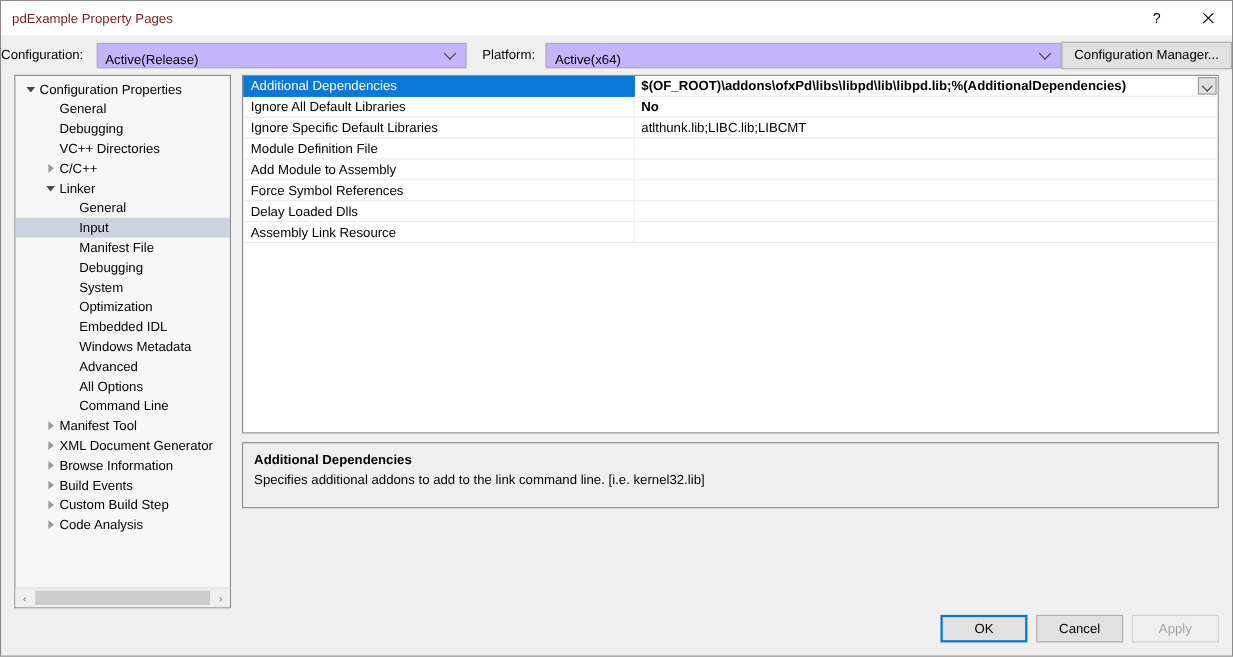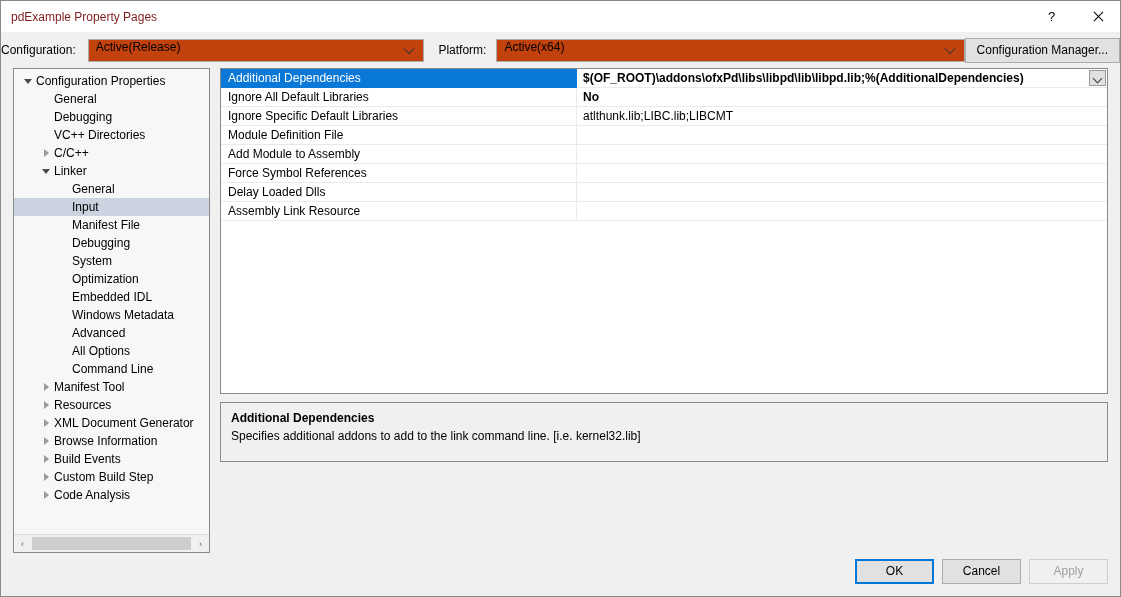--- a/index.html
+++ b/index.html
@@ -84,25 +84,25 @@
     background: #f0f0f0;
   }
   .field-label {
     font-size: 12px;
     color: #000;
     white-space: nowrap;
   }
   .combo {
     position: relative;
     height: 23px;
-    background: #c2410c;
+    background: #c4b5fd;
     border: 1px solid #acacac;
     box-sizing: border-box;
     display: flex;
-    align-items: flex-start;
+    align-items: flex-end;
     font-size: 12px;
     color: #000;
     padding-left: 7px;
     cursor: default;
   }
   .combo .chev {
     position: absolute;
     right: 9px;
     top: 50%;
     transform: translateY(-60%);
@@ -488,27 +488,20 @@
             <div class="expander">
               <div class="tri-closed"></div>
             </div>
             <span class="node-label">Manifest Tool</span>
           </div>
           <div class="tree-node">
             <div style="width: 24px; flex: 0 0 auto;"></div>
             <div class="expander">
               <div class="tri-closed"></div>
             </div>
-            <span class="node-label">Resources</span>
-          </div>
-          <div class="tree-node">
-            <div style="width: 24px; flex: 0 0 auto;"></div>
-            <div class="expander">
-              <div class="tri-closed"></div>
-            </div>
             <span class="node-label">XML Document Generator</span>
           </div>
           <div class="tree-node">
             <div style="width: 24px; flex: 0 0 auto;"></div>
             <div class="expander">
               <div class="tri-closed"></div>
             </div>
             <span class="node-label">Browse Information</span>
           </div>
           <div class="tree-node">

